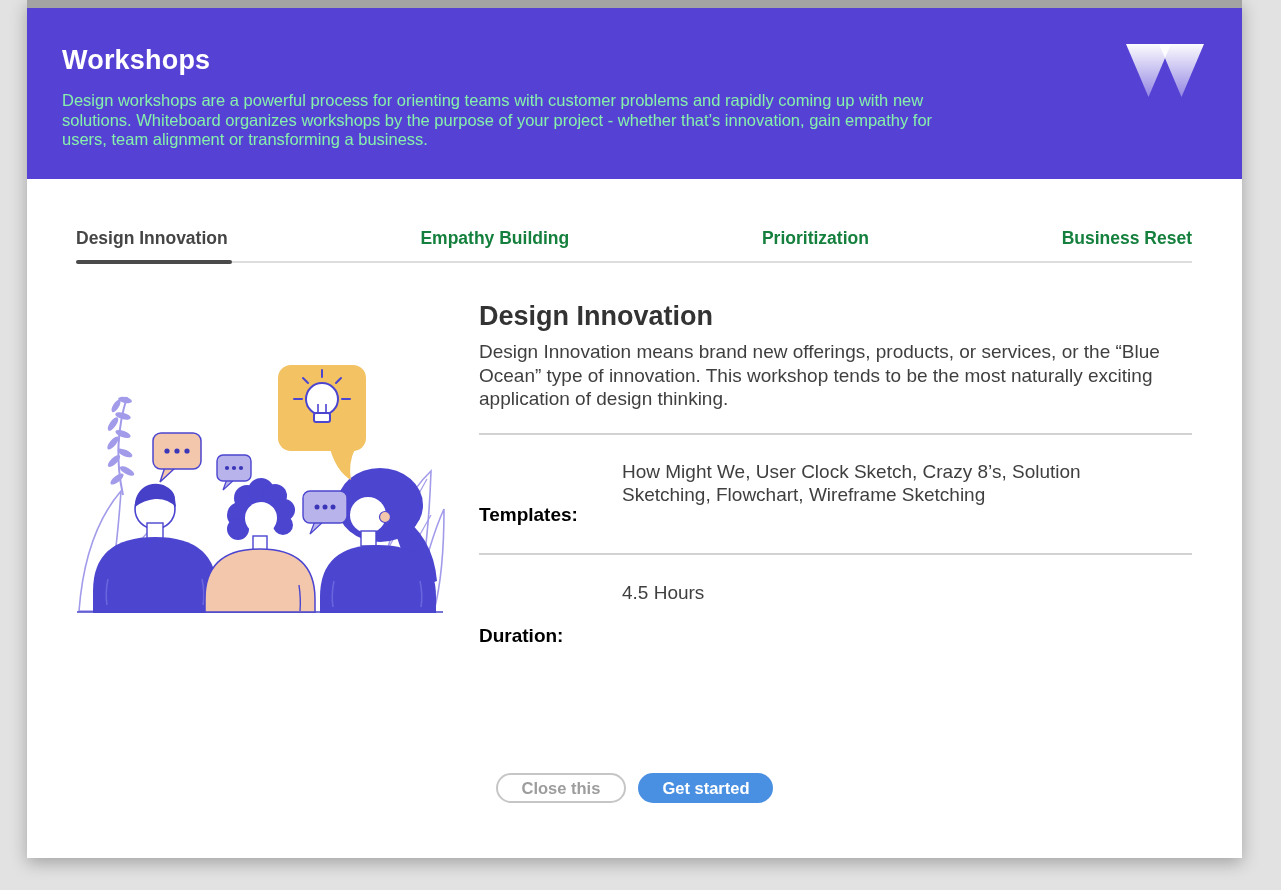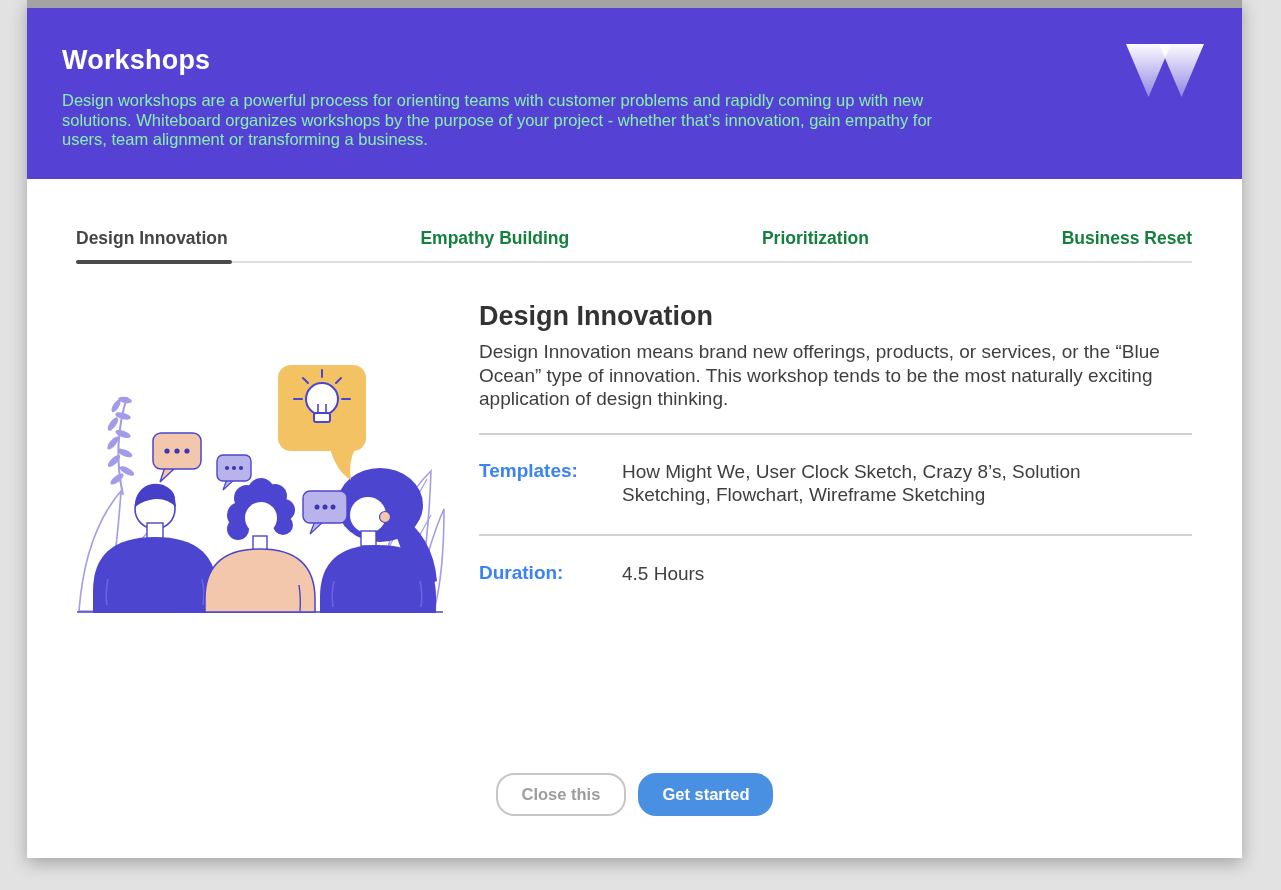--- a/index.html
+++ b/index.html
@@ -100,36 +100,37 @@
   .info-row {
     display: flex;
     padding: 25px 0 2px 0;
     font-size: 19px;
     color: #3f3f3f;
   }
   .info-row .info-label {
     width: 143px;
     flex: 0 0 143px;
     font-weight: bold;
-    color: #3b82f6;
+    color: #000000;
+    margin-top: 44px;
   }
   .info-row .info-value { line-height: 23.5px; max-width: 520px; }
   .info-row.templates { padding-bottom: 27px; }
   .info-row.duration { padding-top: 26px; }
   
   .footer {
     position: absolute;
     left: 0; right: 0;
     top: 765px;
     display: flex;
     justify-content: center;
     gap: 12px;
   }
   .btn {
-    height: 43px;
+    height: 30px;
     border-radius: 18px;
     font-family: "Liberation Sans", sans-serif;
     font-size: 16.5px;
     font-weight: bold;
     padding: 0 24px;
     cursor: pointer;
     display: flex;
     align-items: center;
   }
   .btn-secondary {

